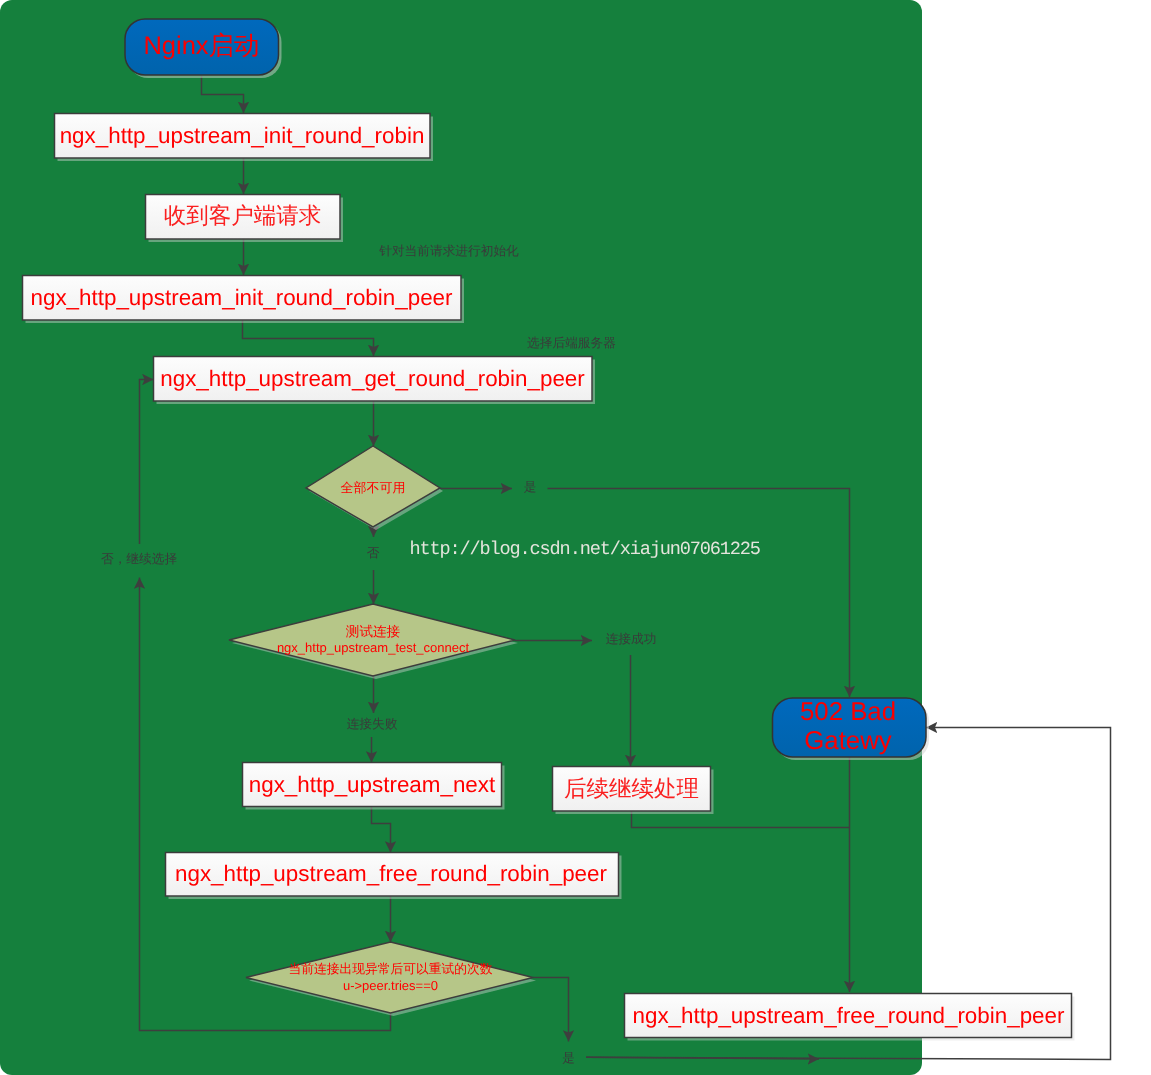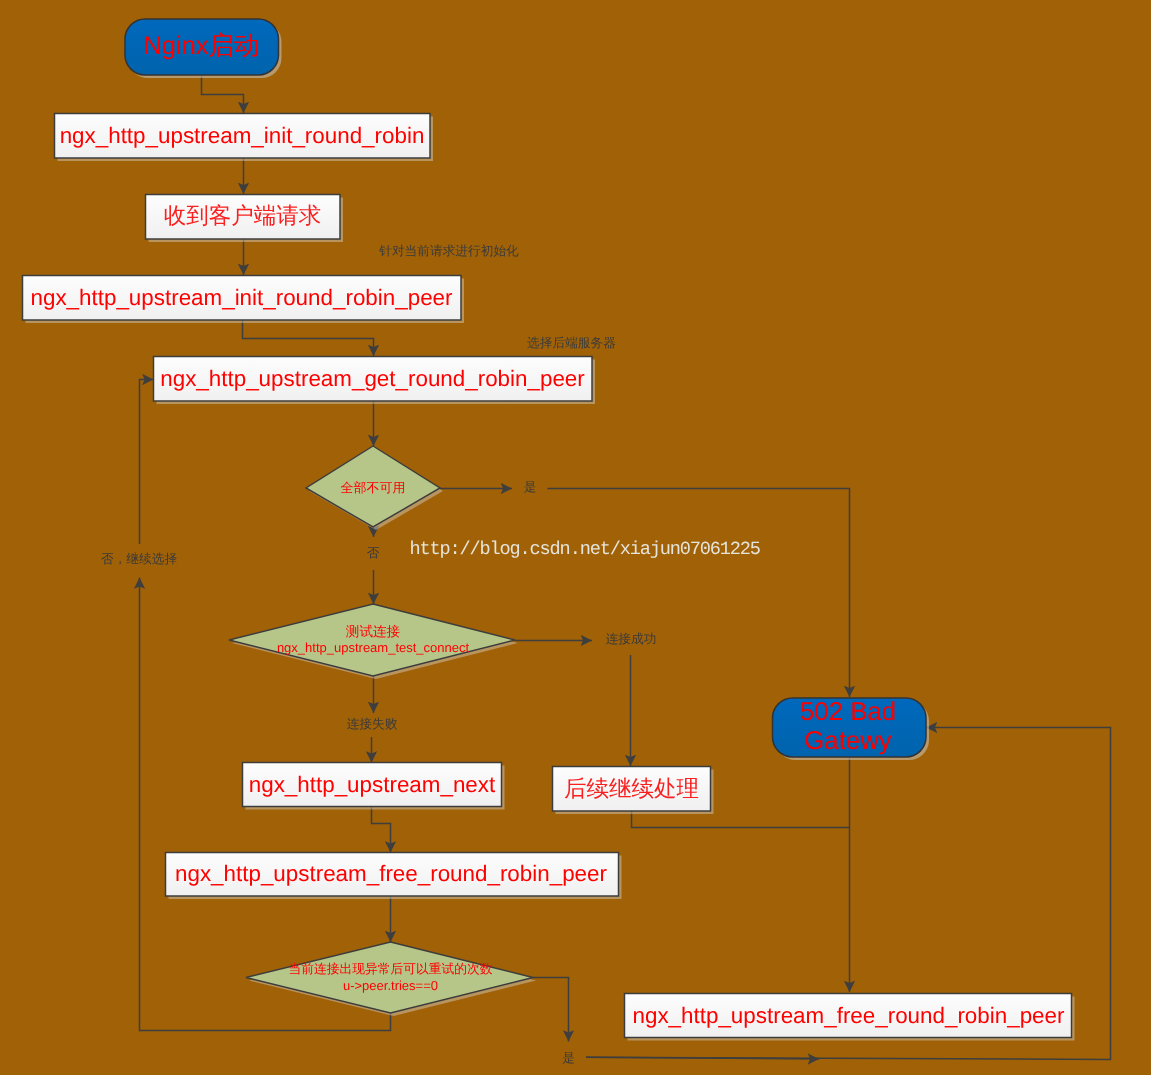--- a/index.html
+++ b/index.html
@@ -1,20 +1,20 @@
 <!DOCTYPE html>
 <html><head>
 <meta charset="utf-8">
 <title>Nginx upstream round robin flowchart</title>
 <style>
   html,body{margin:0;padding:0;background:#ffffff;}
   body{width:1151px;height:1075px;overflow:hidden;
        font-family:"Liberation Sans",sans-serif;}
-  #stage{position:relative;width:1151px;height:1075px;background:#a16207;
-         -webkit-font-smoothing:antialiased;text-rendering:geometricPrecision;}
+  #stage{position:relative;width:922px;height:1075px;background:#15803d;
+         -webkit-font-smoothing:antialiased;text-rendering:geometricPrecision;border-radius:12px;}
   #stage svg text{-webkit-font-smoothing:antialiased;text-rendering:geometricPrecision;}
   #stage svg{position:absolute;top:0;left:0;display:block;}
   .edge{fill:none;stroke:#3e3e3e;stroke-width:1.5;}
   .boxtxt{fill:#ff0000;font-family:"Liberation Sans",sans-serif;font-size:22.4px;
           text-anchor:middle;dominant-baseline:middle;}
   .cjktxt{fill:#fa2020;font-family:"Liberation Serif",serif;font-size:22.5px;
           text-anchor:middle;dominant-baseline:middle;}
   .dmtxt{fill:#ff0000;font-family:"Liberation Sans",sans-serif;font-size:13px;
          text-anchor:middle;dominant-baseline:middle;}
   .mixtxt{fill:#fb0000;font-family:"Liberation Sans","Liberation Serif",sans-serif;

